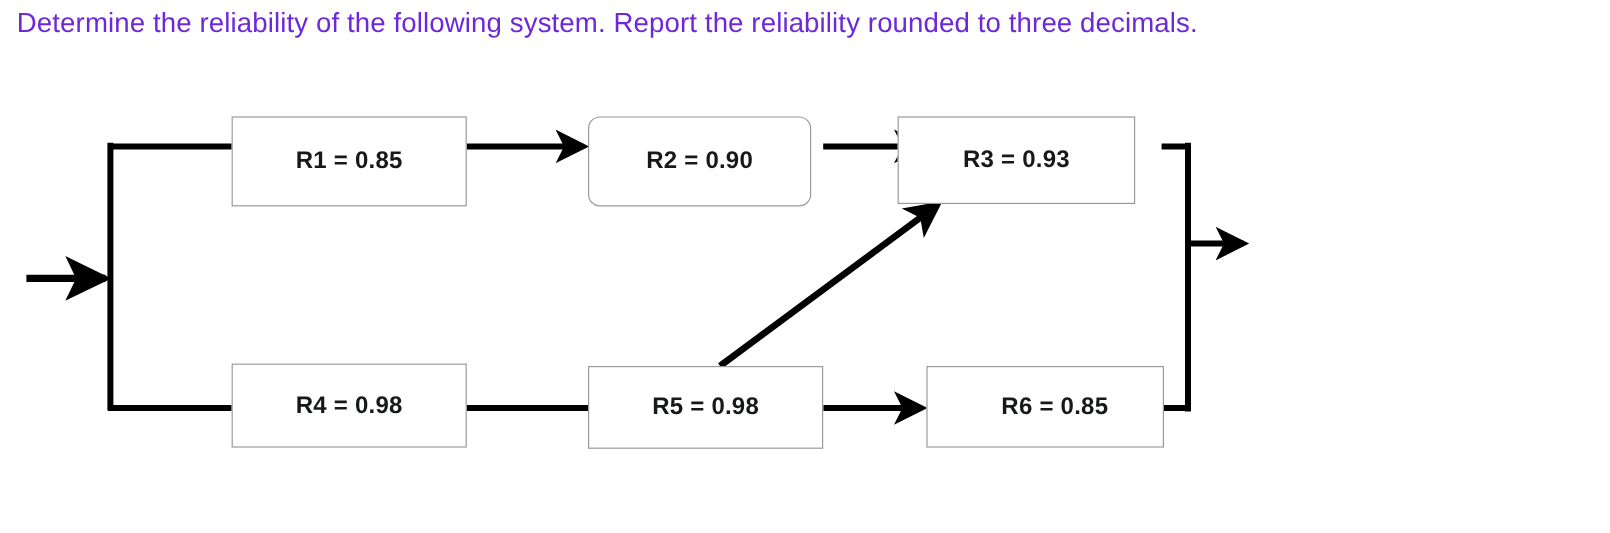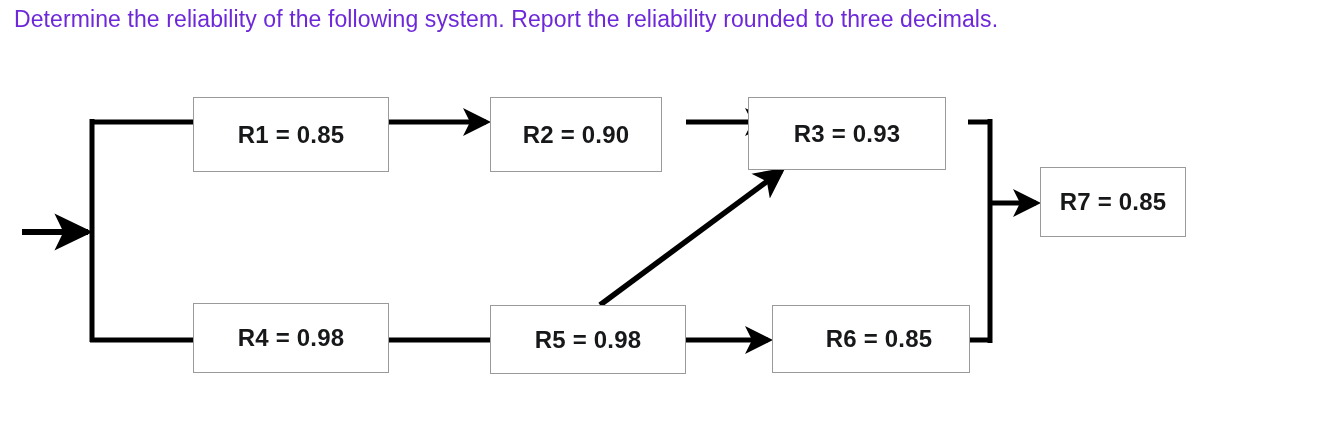--- a/index.html
+++ b/index.html
@@ -54,21 +54,21 @@
     box-sizing: border-box;
     background: #ffffff;
     border: 1.6px solid #9a9a9a;
     display: flex;
     align-items: center;
     justify-content: center;
     z-index: 5;
   }
   .rbd-box-label {
     font-family: "Liberation Sans", sans-serif;
-    font-size: 24px;
+    font-size: 20px;
     font-weight: bold;
     color: #17181a;
     letter-spacing: 0.2px;
     white-space: nowrap;
     user-select: none;
   }
 </style>
 </head>
 <body>
 
@@ -112,38 +112,35 @@
 
       <line x1="990" y1="59" x2="990" y2="283" stroke="#000000" stroke-width="5"></line>
 
       <line x1="988" y1="143" x2="1036" y2="143" stroke="#000000" stroke-width="5" marker-end="url(#arrowheadBig)"></line>
     </svg>
 
     <div class="rbd-box" style="left:193px; top:37px; width:196px; height:75px;">
       <span class="rbd-box-label">R1 = 0.85</span>
     </div>
 
-    <div class="rbd-box" style="left:490px; top:37px; width:172px; height:75px;">
+    <div class="rbd-box" style="left:490px; top:37px; width:186px; height:75px;border-radius:10px;">
       <span class="rbd-box-label">R2 = 0.90</span>
     </div>
 
     <div class="rbd-box" style="left:748px; top:37px; width:198px; height:73px;">
       <span class="rbd-box-label">R3 = 0.93</span>
     </div>
 
     <div class="rbd-box" style="left:193px; top:243px; width:196px; height:70px;">
       <span class="rbd-box-label">R4 = 0.98</span>
     </div>
 
     <div class="rbd-box" style="left:490px; top:245px; width:196px; height:69px;">
       <span class="rbd-box-label">R5 = 0.98</span>
     </div>
 
     <div class="rbd-box" style="left:772px; top:245px; width:198px; height:68px;padding-left:16px;">
       <span class="rbd-box-label">R6 = 0.85</span>
     </div>
 
-    <div class="rbd-box" style="left:1040px; top:107px; width:146px; height:70px;">
-      <span class="rbd-box-label">R7 = 0.85</span>
-    </div>
 
   </div>
 </div>
 
 </body></html>

